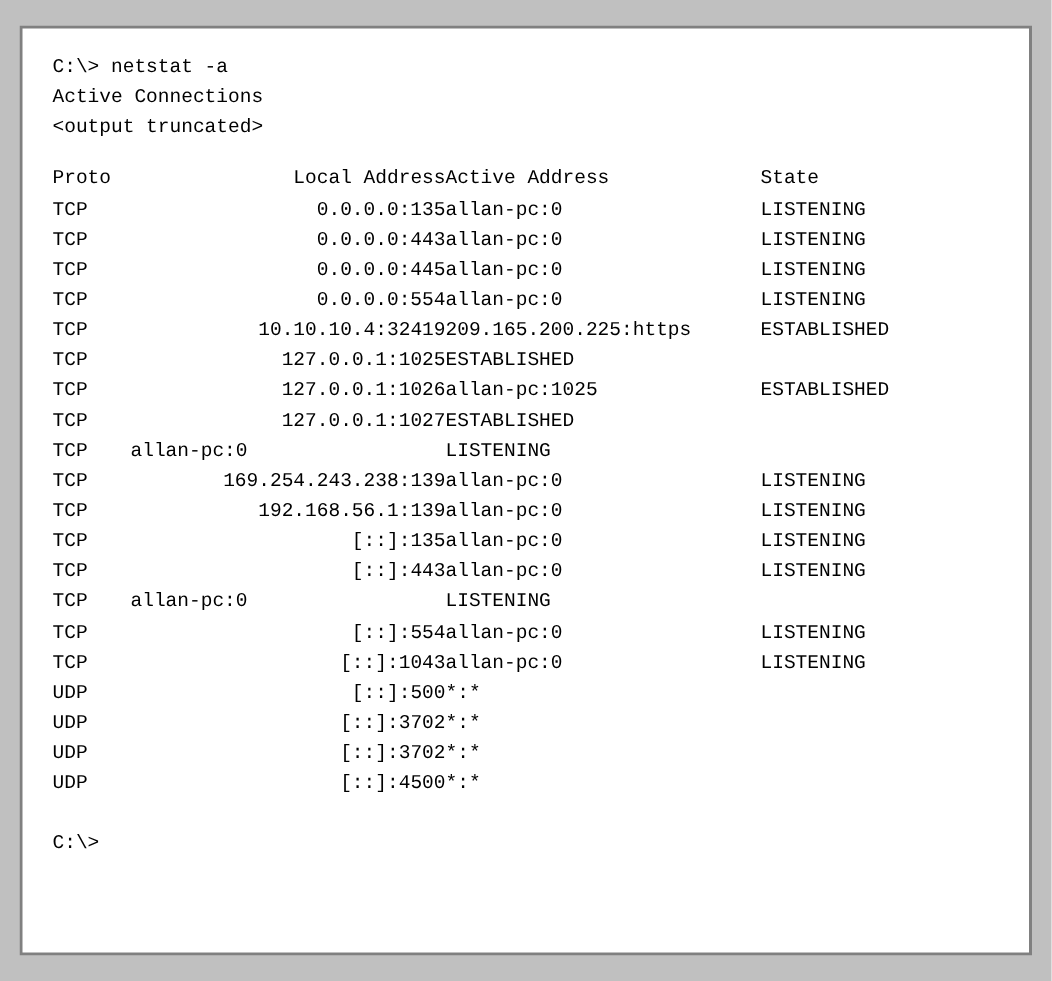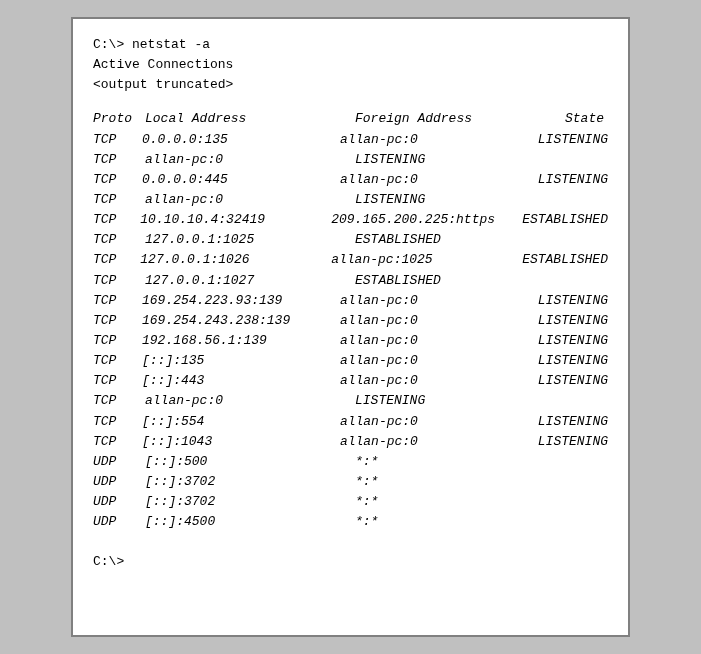--- a/index.html
+++ b/index.html
@@ -12,54 +12,54 @@
       background: #c0c0c0;
       display: flex;
       justify-content: center;
       align-items: center;
       width: 701px;
       height: 654px;
       font-family: 'Courier New', Courier, monospace;
     }
 
     .terminal-window {
-      width: 559px;
+      width: 675px;
       min-height: 620px;
       background: #ffffff;
       border: 2px solid #808080;
       padding: 16px 20px 16px 20px;
       font-family: 'Courier New', Courier, monospace;
       font-size: 13px;
       line-height: 1.55;
       color: #000000;
     }
 
     .terminal-line {
       white-space: pre;
       display: block;
     }
 
     .terminal-table {
       margin-top: 4px;
-      font-style: italic;
     }
 
     .terminal-table .row {
       display: flex;
       white-space: pre;
     }
 
     .col-proto {
       width: 52px;
       display: inline-block;
     }
 
     .col-local {
       width: 210px;
       display: inline-block;
+      text-align: right;
     }
 
     .col-foreign {
       width: 210px;
       display: inline-block;
     }
 
     .col-state {
       display: inline-block;
     }
@@ -77,33 +77,33 @@
 
 <div class="terminal-window">
   <span class="terminal-line">C:\&gt; netstat -a</span>
   <span class="terminal-line">Active Connections</span>
   <span class="terminal-line">&lt;output truncated&gt;</span>
   <div class="spacer"></div>
   <div class="terminal-table">
     <div class="row">
       <span class="col-proto">Proto</span>
       <span class="col-local">Local Address</span>
-      <span class="col-foreign">Foreign Address</span>
+      <span class="col-foreign">Active Address</span>
       <span class="col-state">State</span>
     </div>
 
   <div class="row"><span class="col-proto">TCP</span><span class="col-local">0.0.0.0:135</span><span class="col-foreign">allan-pc:0</span><span class="col-state">LISTENING</span></div>
-      <div class="row"><span class="col-proto">TCP</span><span class="col-foreign">allan-pc:0</span><span class="col-state">LISTENING</span></div>
+      <div class="row"><span class="col-proto">TCP</span><span class="col-local">0.0.0.0:443</span><span class="col-foreign">allan-pc:0</span><span class="col-state">LISTENING</span></div>
       <div class="row"><span class="col-proto">TCP</span><span class="col-local">0.0.0.0:445</span><span class="col-foreign">allan-pc:0</span><span class="col-state">LISTENING</span></div>
-      <div class="row"><span class="col-proto">TCP</span><span class="col-foreign">allan-pc:0</span><span class="col-state">LISTENING</span></div>
+      <div class="row"><span class="col-proto">TCP</span><span class="col-local">0.0.0.0:554</span><span class="col-foreign">allan-pc:0</span><span class="col-state">LISTENING</span></div>
       <div class="row"><span class="col-proto">TCP</span><span class="col-local">10.10.10.4:32419</span><span class="col-foreign">209.165.200.225:https</span><span class="col-state">ESTABLISHED</span></div>
       <div class="row"><span class="col-proto">TCP</span><span class="col-local">127.0.0.1:1025</span><span class="col-state">ESTABLISHED</span></div>
       <div class="row"><span class="col-proto">TCP</span><span class="col-local">127.0.0.1:1026</span><span class="col-foreign">allan-pc:1025</span><span class="col-state">ESTABLISHED</span></div>
       <div class="row"><span class="col-proto">TCP</span><span class="col-local">127.0.0.1:1027</span><span class="col-state">ESTABLISHED</span></div>
-      <div class="row"><span class="col-proto">TCP</span><span class="col-local">169.254.223.93:139</span><span class="col-foreign">allan-pc:0</span><span class="col-state">LISTENING</span></div>
+      <div class="row"><span class="col-proto">TCP</span><span class="col-foreign">allan-pc:0</span><span class="col-state">LISTENING</span></div>
       <div class="row"><span class="col-proto">TCP</span><span class="col-local">169.254.243.238:139</span><span class="col-foreign">allan-pc:0</span><span class="col-state">LISTENING</span></div>
       <div class="row"><span class="col-proto">TCP</span><span class="col-local">192.168.56.1:139</span><span class="col-foreign">allan-pc:0</span><span class="col-state">LISTENING</span></div>
       <div class="row"><span class="col-proto">TCP</span><span class="col-local">[::]:135</span><span class="col-foreign">allan-pc:0</span><span class="col-state">LISTENING</span></div>
       <div class="row"><span class="col-proto">TCP</span><span class="col-local">[::]:443</span><span class="col-foreign">allan-pc:0</span><span class="col-state">LISTENING</span></div>
       <div class="row"><span class="col-proto">TCP</span><span class="col-foreign">allan-pc:0</span><span class="col-state">LISTENING</span></div>
       <div class="row"><span class="col-proto">TCP</span><span class="col-local">[::]:554</span><span class="col-foreign">allan-pc:0</span><span class="col-state">LISTENING</span></div>
       <div class="row"><span class="col-proto">TCP</span><span class="col-local">[::]:1043</span><span class="col-foreign">allan-pc:0</span><span class="col-state">LISTENING</span></div>
       <div class="row"><span class="col-proto">UDP</span><span class="col-local">[::]:500</span><span class="col-foreign">*:*</span><span class="col-state"></span></div>
       <div class="row"><span class="col-proto">UDP</span><span class="col-local">[::]:3702</span><span class="col-foreign">*:*</span><span class="col-state"></span></div>
       <div class="row"><span class="col-proto">UDP</span><span class="col-local">[::]:3702</span><span class="col-foreign">*:*</span><span class="col-state"></span></div>

